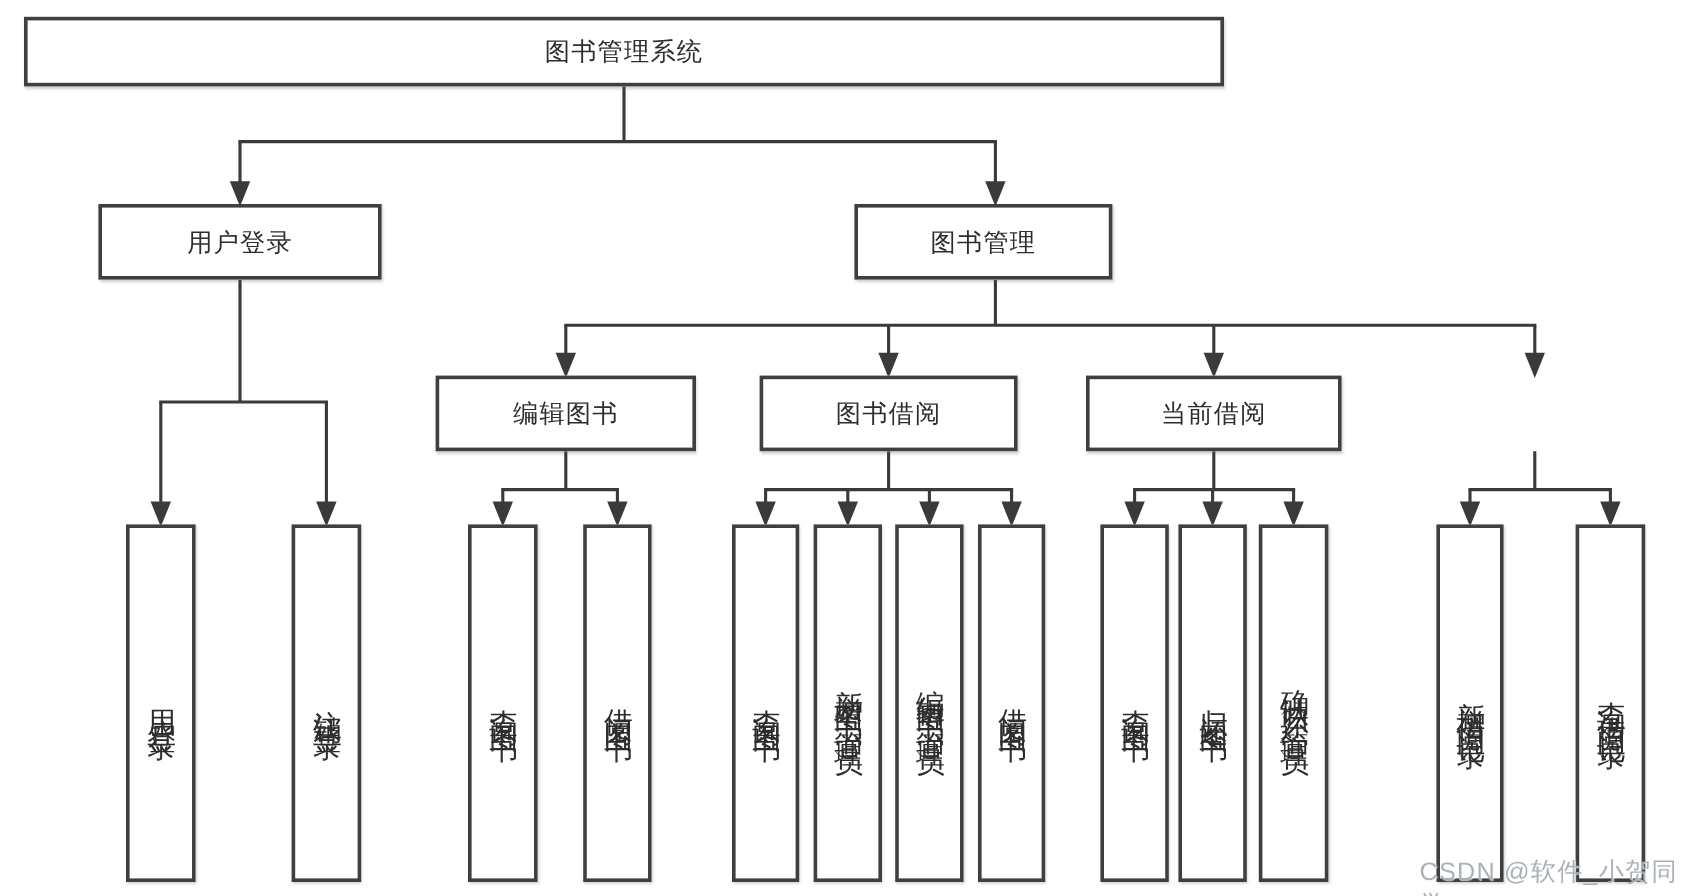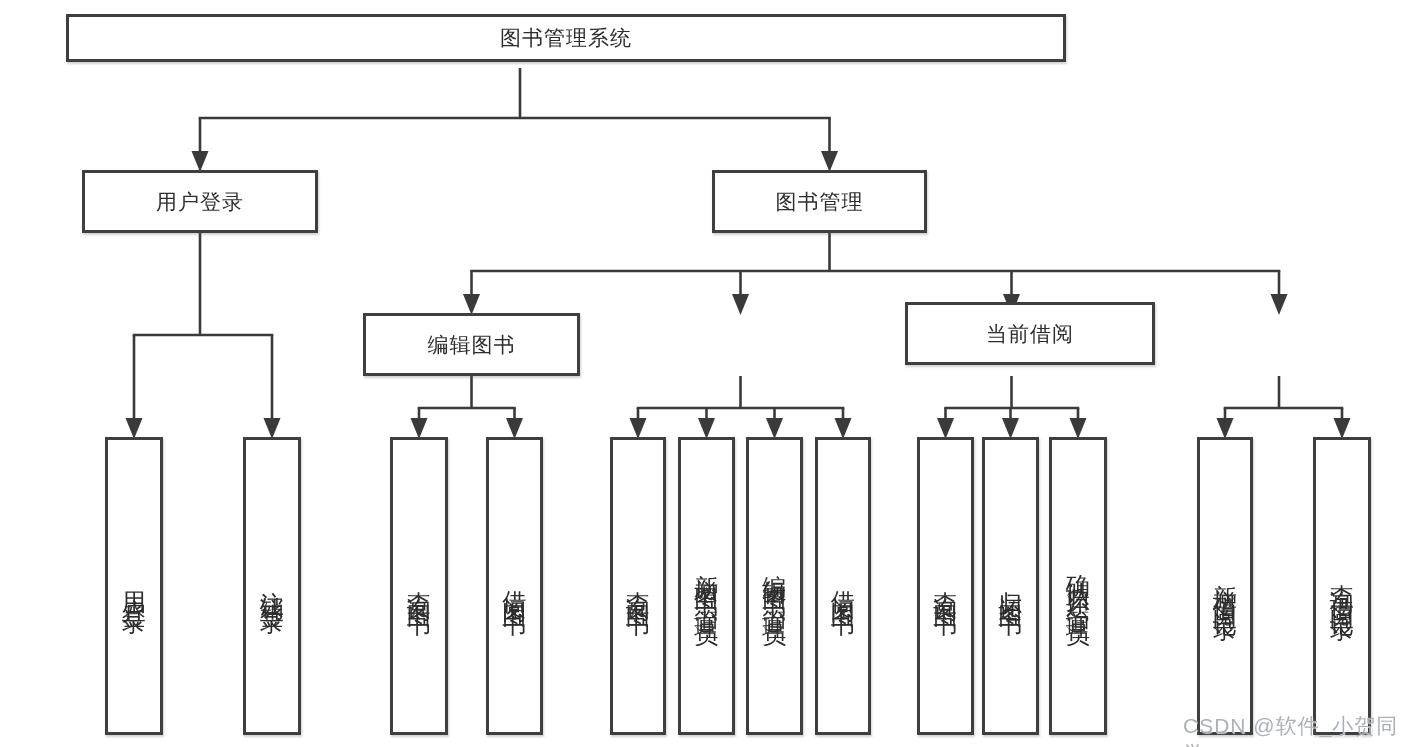--- a/index.html
+++ b/index.html
@@ -99,33 +99,36 @@
       <path d="M 1078 408 V 421" stroke="#3a3a3a" stroke-width="2.6" fill="none"></path>
       <polygon points="1069.5,418 1086.5,418 1078,439" fill="#3a3a3a"></polygon>
       <path d="M 1279 376 V 408" stroke="#3a3a3a" stroke-width="2.6" fill="none"></path>
       <path d="M 1223.7 408 H 1343.3" stroke="#3a3a3a" stroke-width="2.6" fill="none"></path>
       <path d="M 1225 408 V 421" stroke="#3a3a3a" stroke-width="2.6" fill="none"></path>
       <polygon points="1216.5,418 1233.5,418 1225,439" fill="#3a3a3a"></polygon>
       <path d="M 1342 408 V 421" stroke="#3a3a3a" stroke-width="2.6" fill="none"></path>
       <polygon points="1333.5,418 1350.5,418 1342,439" fill="#3a3a3a"></polygon>
     </svg>
   <div class="nodes-layer">
-      <div class="node h" style="left: 20px; top: 14px; width: 1000px; height: 48px; margin-left: 46px;">
+      <div class="node h" style="left: 20px; top: 14px; width: 1000px; height: 58px;">
         <span>图书管理系统</span>
       </div>
       <div class="node h" style="left: 82px; top: 170px; width: 236px; height: 63px;">
         <span>用户登录</span>
       </div>
       <div class="node h" style="left: 712px; top: 170px; width: 215px; height: 63px;">
         <span>图书管理</span>
       </div>
       <div class="node h" style="left: 363px; top: 313px; width: 217px; height: 63px;">
         <span>编辑图书</span>
       </div>
-      <div class="node h" style="left: 905px; top: 302px; width: 250px; height: 63px;">
+      <div class="node h" style="left: 633px; top: 313px; width: 215px; height: 63px;">
+        <span>图书借阅</span>
+      </div>
+      <div class="node h" style="left: 905px; top: 313px; width: 213px; height: 63px;">
         <span>当前借阅</span>
       </div>
       <div class="node v" style="left: 105px; top: 437px; width: 58px; height: 298px;">
         <span>用户登录</span>
       </div>
       <div class="node v" style="left: 243px; top: 437px; width: 58px; height: 298px;">
         <span>注销登录</span>
       </div>
       <div class="node v" style="left: 390px; top: 437px; width: 58px; height: 298px;">
         <span>查询图书</span>

